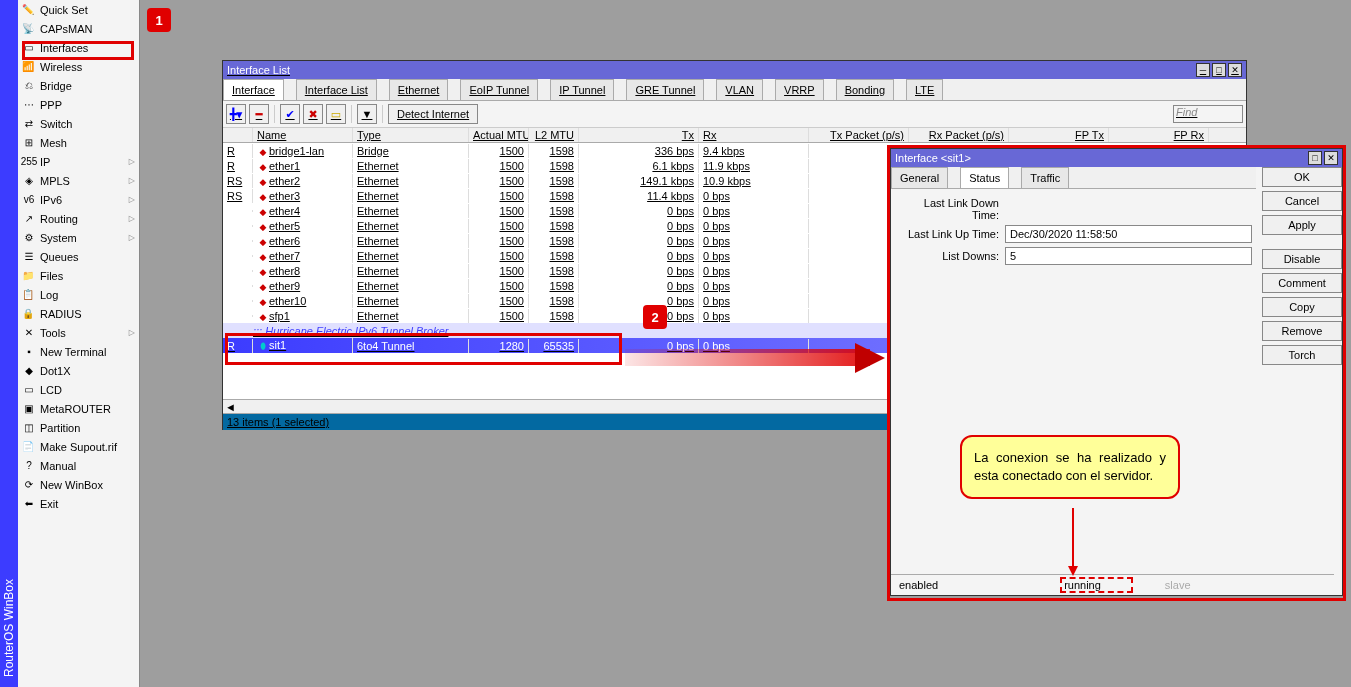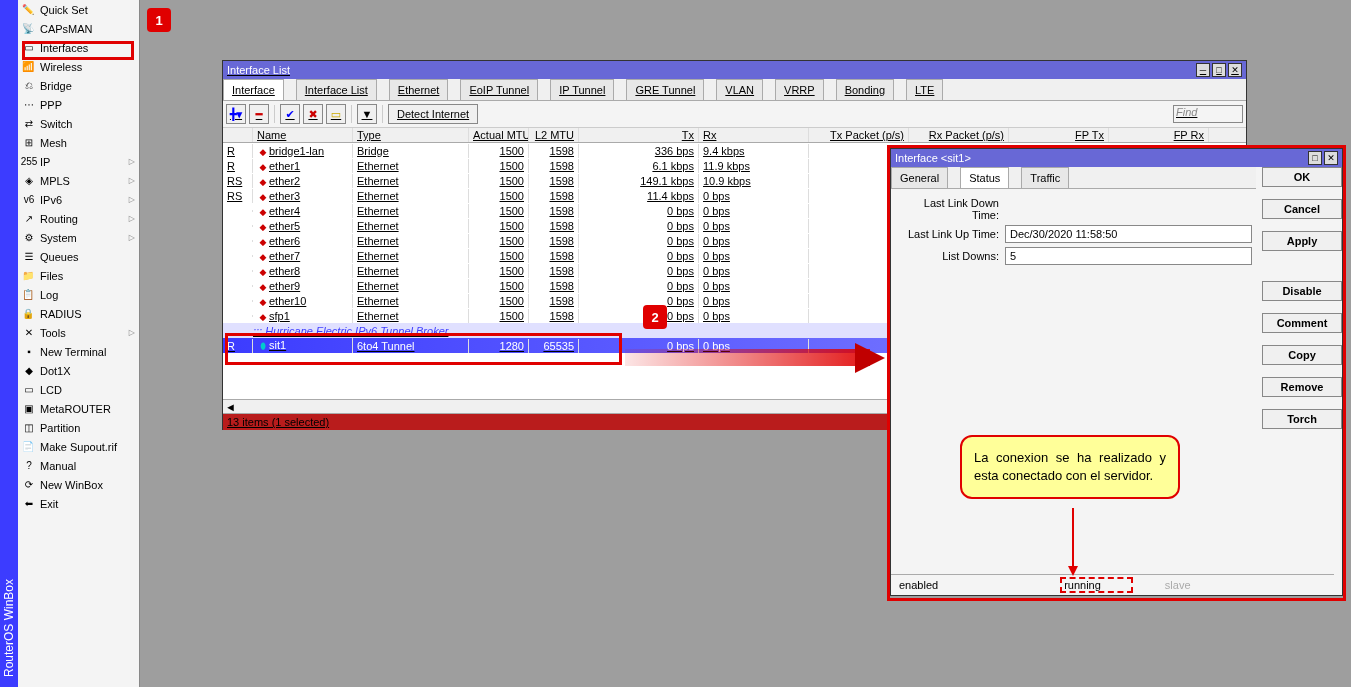--- a/index.html
+++ b/index.html
@@ -42,26 +42,26 @@
 .col-txp { width: 100px; text-align: right; }
 .col-rxp { width: 100px; text-align: right; }
 .col-fptx { width: 100px; text-align: right; }
 .col-fprx { width: 100px; text-align: right; }
 .tr { display: flex; height: 15px; align-items: center; }
 .tr.selected { background: linear-gradient(to right, #3c3cff, #8888ff); color: #fff; }
 .tr.comment { background: #e0e0ff; color: #3c3cff; font-style: italic; padding-left: 30px; }
 .tr .icon-s { width: 12px; display: inline-block; text-align: center; font-size: 9px; }
 .red-gradient { position: absolute; height: 17px; background: linear-gradient(to right, rgba(224,0,0,0.1), rgba(224,0,0,0.9)); }
 
-.status-bar { border-top: 1px solid #aaa; padding: 2px 4px; background: #b91c1c; }
+.status-bar { border-top: 1px solid #aaa; padding: 2px 4px; background: #0369a1; }
 
 .detail-win { position: absolute; }
 .detail-body { display: flex; padding: 0; gap: 6px; }
 .detail-left { flex: 1; }
-.detail-right { width: 80px; display: flex; flex-direction: column; gap: 12px; font-weight: bold; }
+.detail-right { width: 80px; display: flex; flex-direction: column; gap: 4px; }
 .btn { border: 1px solid #888; background: #f0f0f0; padding: 3px 4px; text-align: center; }
 
 .field-row { display: flex; align-items: center; margin-bottom: 4px; }
 .field-label { width: 110px; text-align: right; padding-right: 6px; }
 .field-input { flex: 1; border: 1px solid #888; background: #fff; padding: 2px 4px; }
 
 .callout { position: absolute; background: #ffff99; border: 2px solid #e00000; border-radius: 12px; padding: 12px; width: 220px; color: #000; font-size: 13px; line-height: 1.4; text-align: justify; }
 .callout-arrow { position: absolute; width: 2px; background: #e00000; }
 .callout-arrow::after { content: ''; position: absolute; bottom: -8px; left: -4px; border-left: 5px solid transparent; border-right: 5px solid transparent; border-top: 10px solid #e00000; }
 

